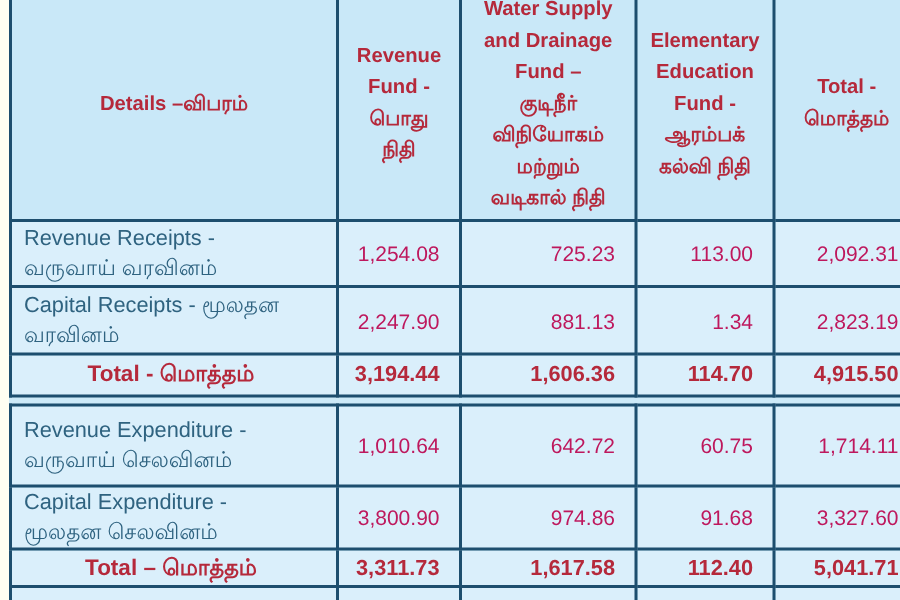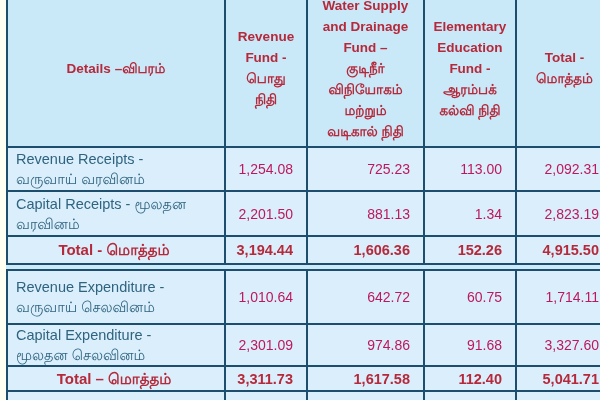--- a/index.html
+++ b/index.html
@@ -120,30 +120,30 @@
         <td class="label-cell">Revenue Receipts -
 வருவாய் வரவினம்</td>
         <td class="num-cell">1,254.08</td>
         <td class="num-cell">725.23</td>
         <td class="num-cell">113.00</td>
         <td class="num-cell">2,092.31</td>
       </tr>
       <tr style="height:45px">
         <td class="label-cell">Capital Receipts - மூலதன
 வரவினம்</td>
-        <td class="num-cell">2,201.50</td>
+        <td class="num-cell">2,247.90</td>
         <td class="num-cell">881.13</td>
         <td class="num-cell">1.34</td>
         <td class="num-cell">2,823.19</td>
       </tr>
       <tr class="total-row" style="height:28px">
         <td class="label-cell">Total - மொத்தம்</td>
         <td class="num-cell">3,194.44</td>
         <td class="num-cell">1,606.36</td>
-        <td class="num-cell">152.26</td>
+        <td class="num-cell">114.70</td>
         <td class="num-cell">4,915.50</td>
       </tr>
     </tbody>
       </table>
 
     <table class="sectionB">
       <colgroup>
         <col style="width:218px">
           <col style="width:82px">
           <col style="width:117px">
@@ -155,21 +155,21 @@
         <td class="label-cell">Revenue Expenditure -
 வருவாய் செலவினம்</td>
         <td class="num-cell">1,010.64</td>
         <td class="num-cell">642.72</td>
         <td class="num-cell">60.75</td>
         <td class="num-cell">1,714.11</td>
       </tr>
       <tr style="height:38px">
         <td class="label-cell">Capital Expenditure -
 மூலதன செலவினம்</td>
-        <td class="num-cell">2,301.09</td>
+        <td class="num-cell">3,800.90</td>
         <td class="num-cell">974.86</td>
         <td class="num-cell">91.68</td>
         <td class="num-cell">3,327.60</td>
       </tr>
       <tr class="total-row" style="height:25px">
         <td class="label-cell">Total – மொத்தம்</td>
         <td class="num-cell">3,311.73</td>
         <td class="num-cell">1,617.58</td>
         <td class="num-cell">112.40</td>
         <td class="num-cell">5,041.71</td>

